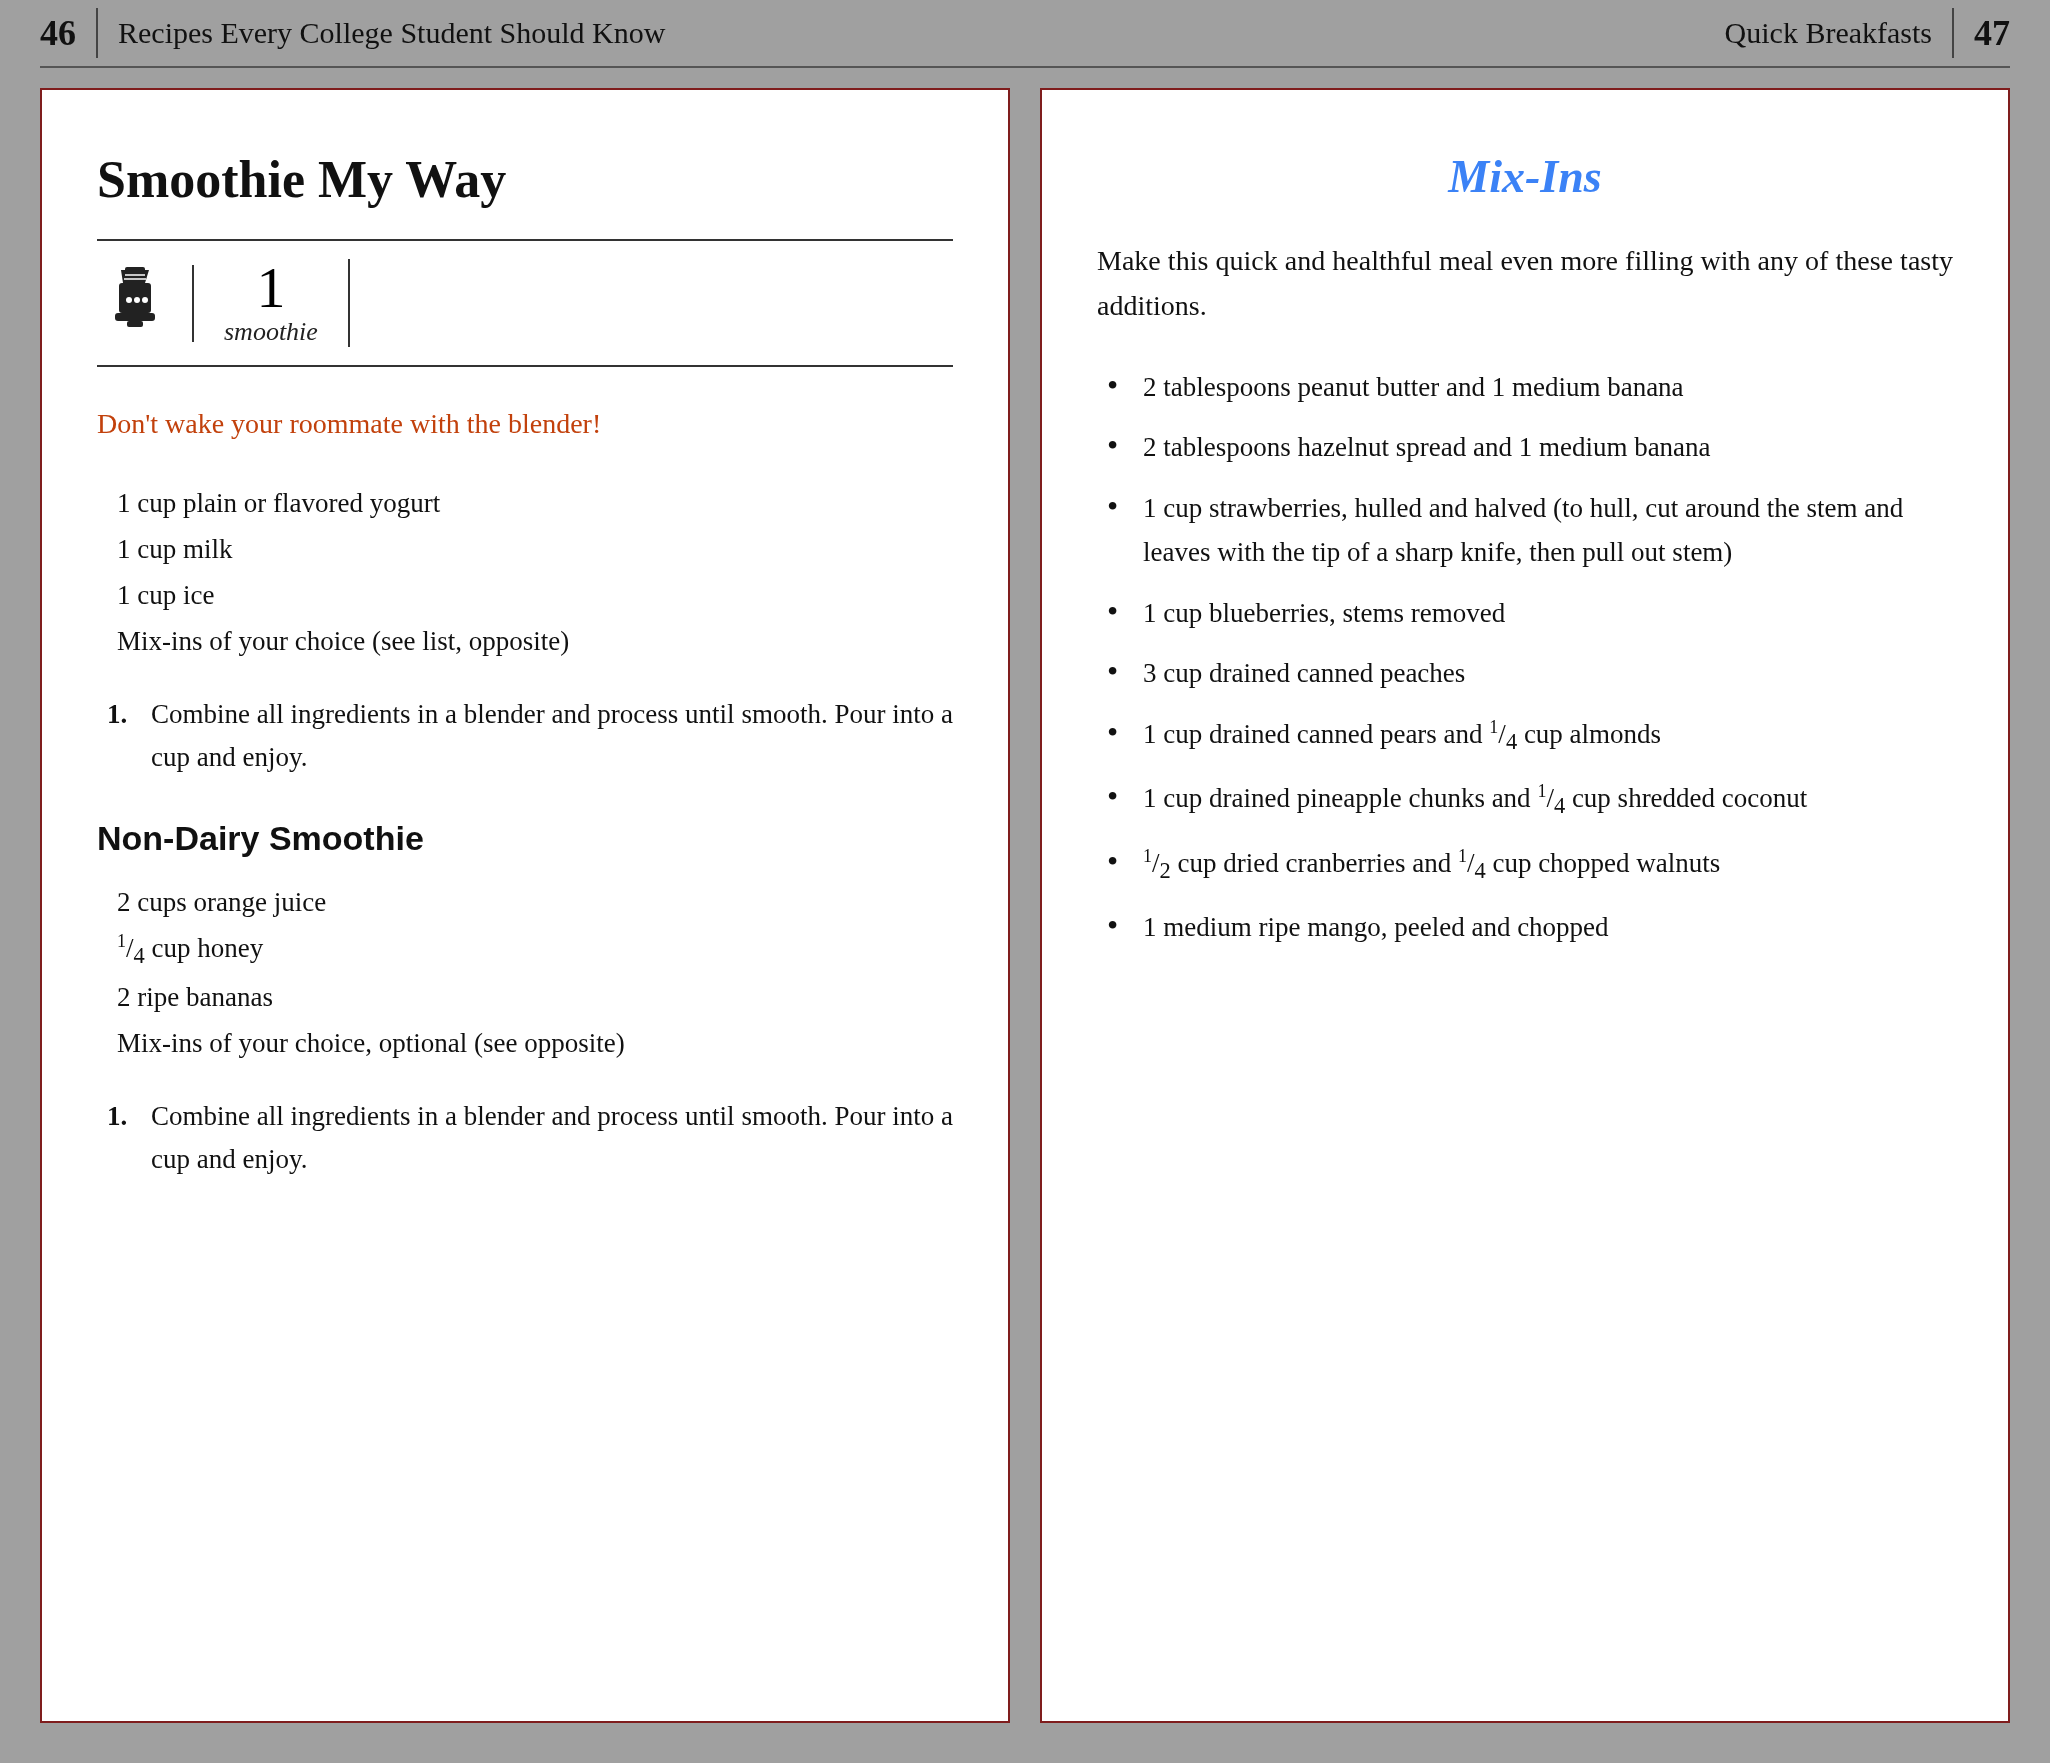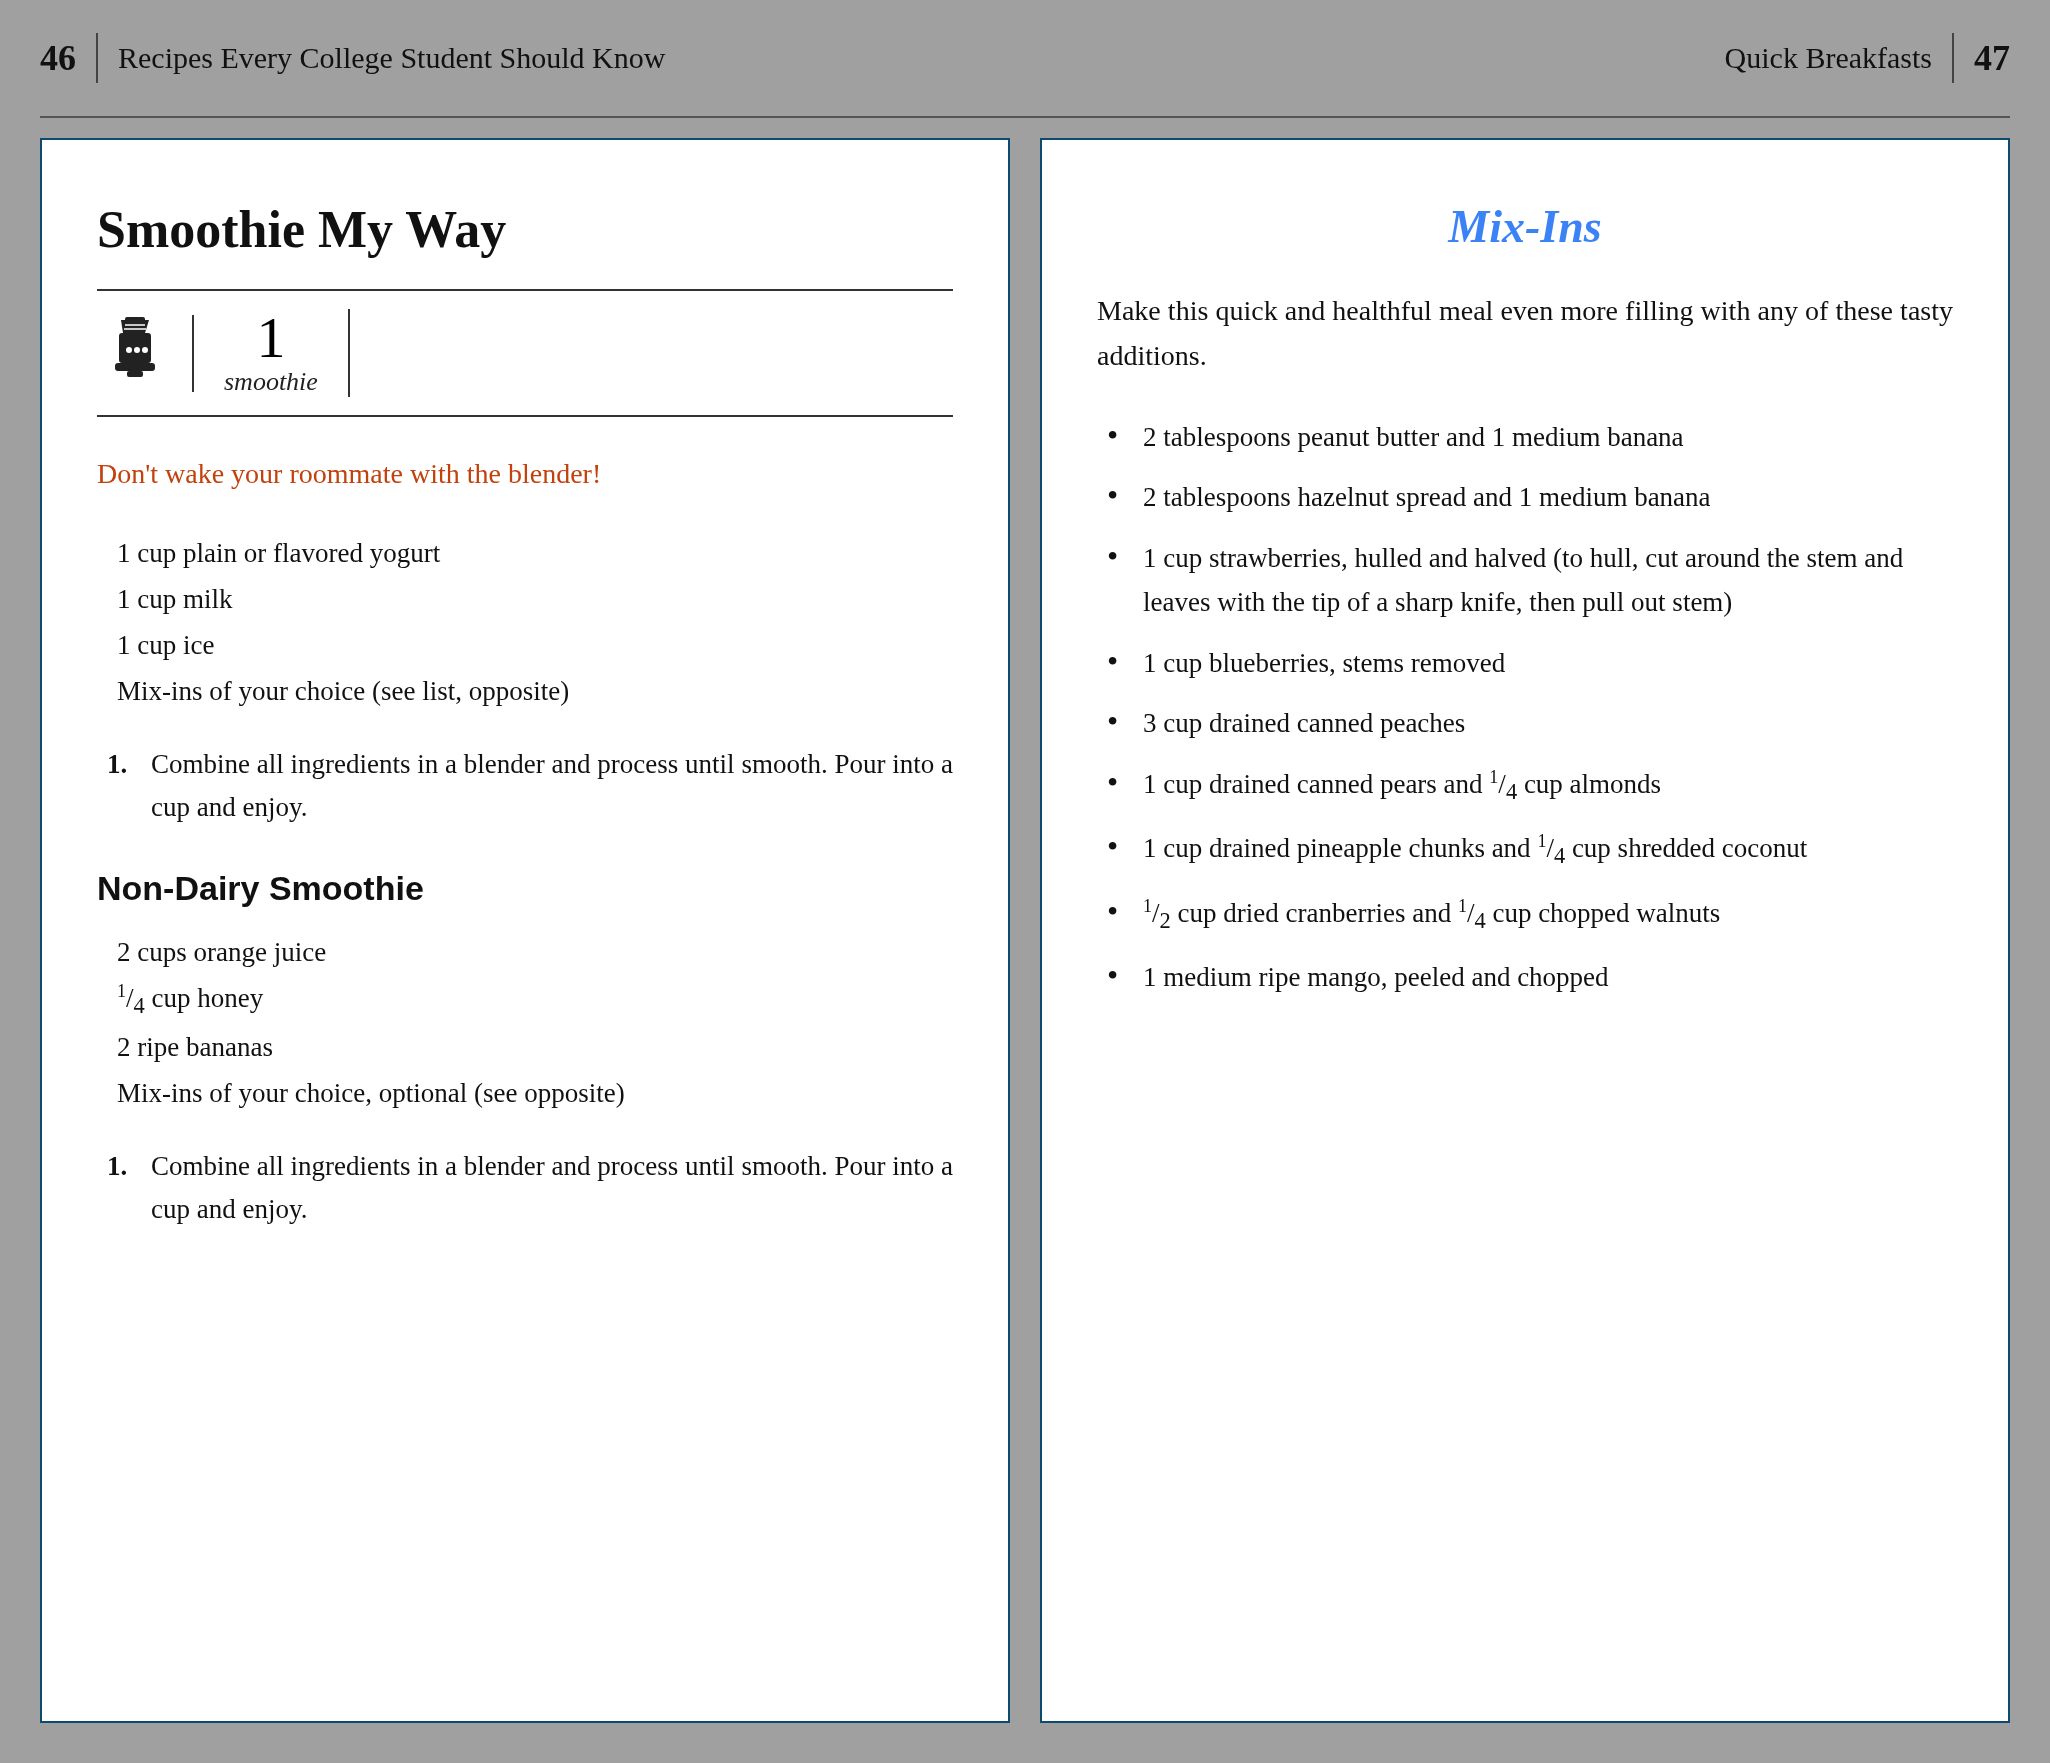--- a/index.html
+++ b/index.html
@@ -9,21 +9,21 @@
       width: 2050px;
       height: 1763px;
       display: flex;
       flex-direction: column;
       font-family: Georgia, 'Times New Roman', serif;
     }
 
     .header {
       display: flex;
       width: 100%;
-      padding: 33px 40px;
+      padding: 8px 40px;
       background-color: #a0a0a0;
       align-items: center;
     }
 
     .header-left {
       display: flex;
       align-items: center;
       gap: 20px;
       flex: 1;
     }
@@ -59,21 +59,21 @@
     .pages-container {
       display: flex;
       flex: 1;
       padding: 20px 40px 40px 40px;
       gap: 30px;
     }
 
     .page {
       flex: 1;
       background: white;
-      border: 2px solid #0c4a6e;
+      border: 2px solid #7f1d1d;
       padding: 60px 55px;
       display: flex;
       flex-direction: column;
     }
 
     
     .recipe-title {
       font-size: 52px;
       font-weight: bold;
       font-family: Georgia, serif;

